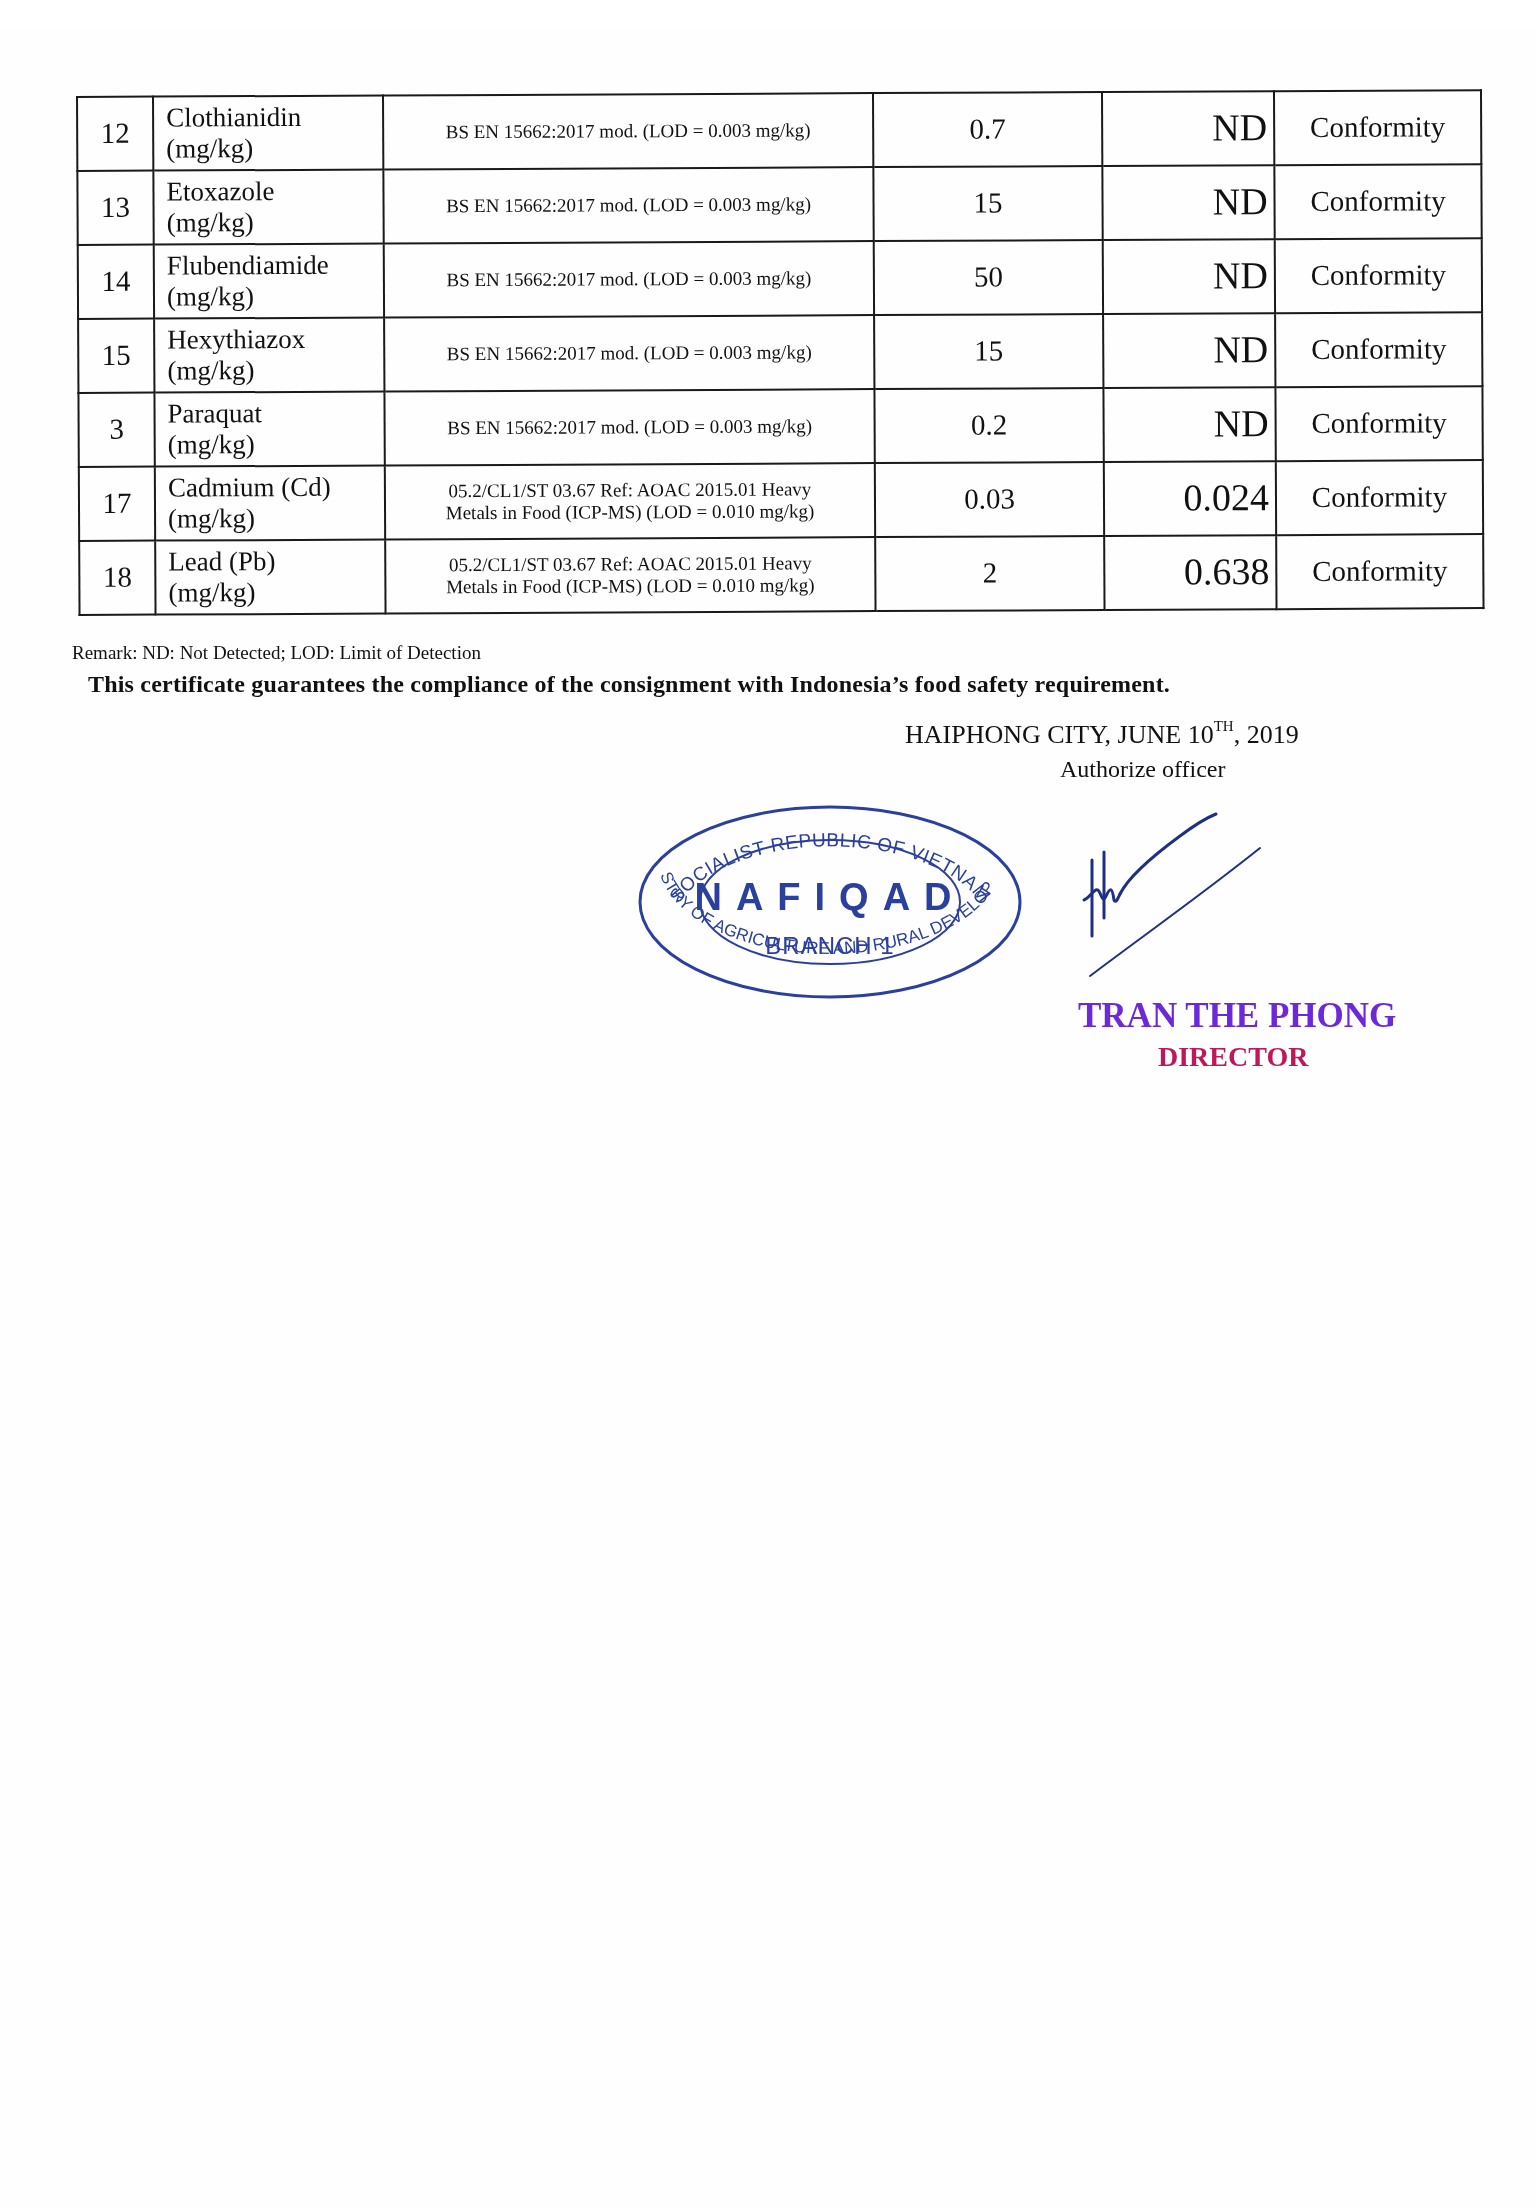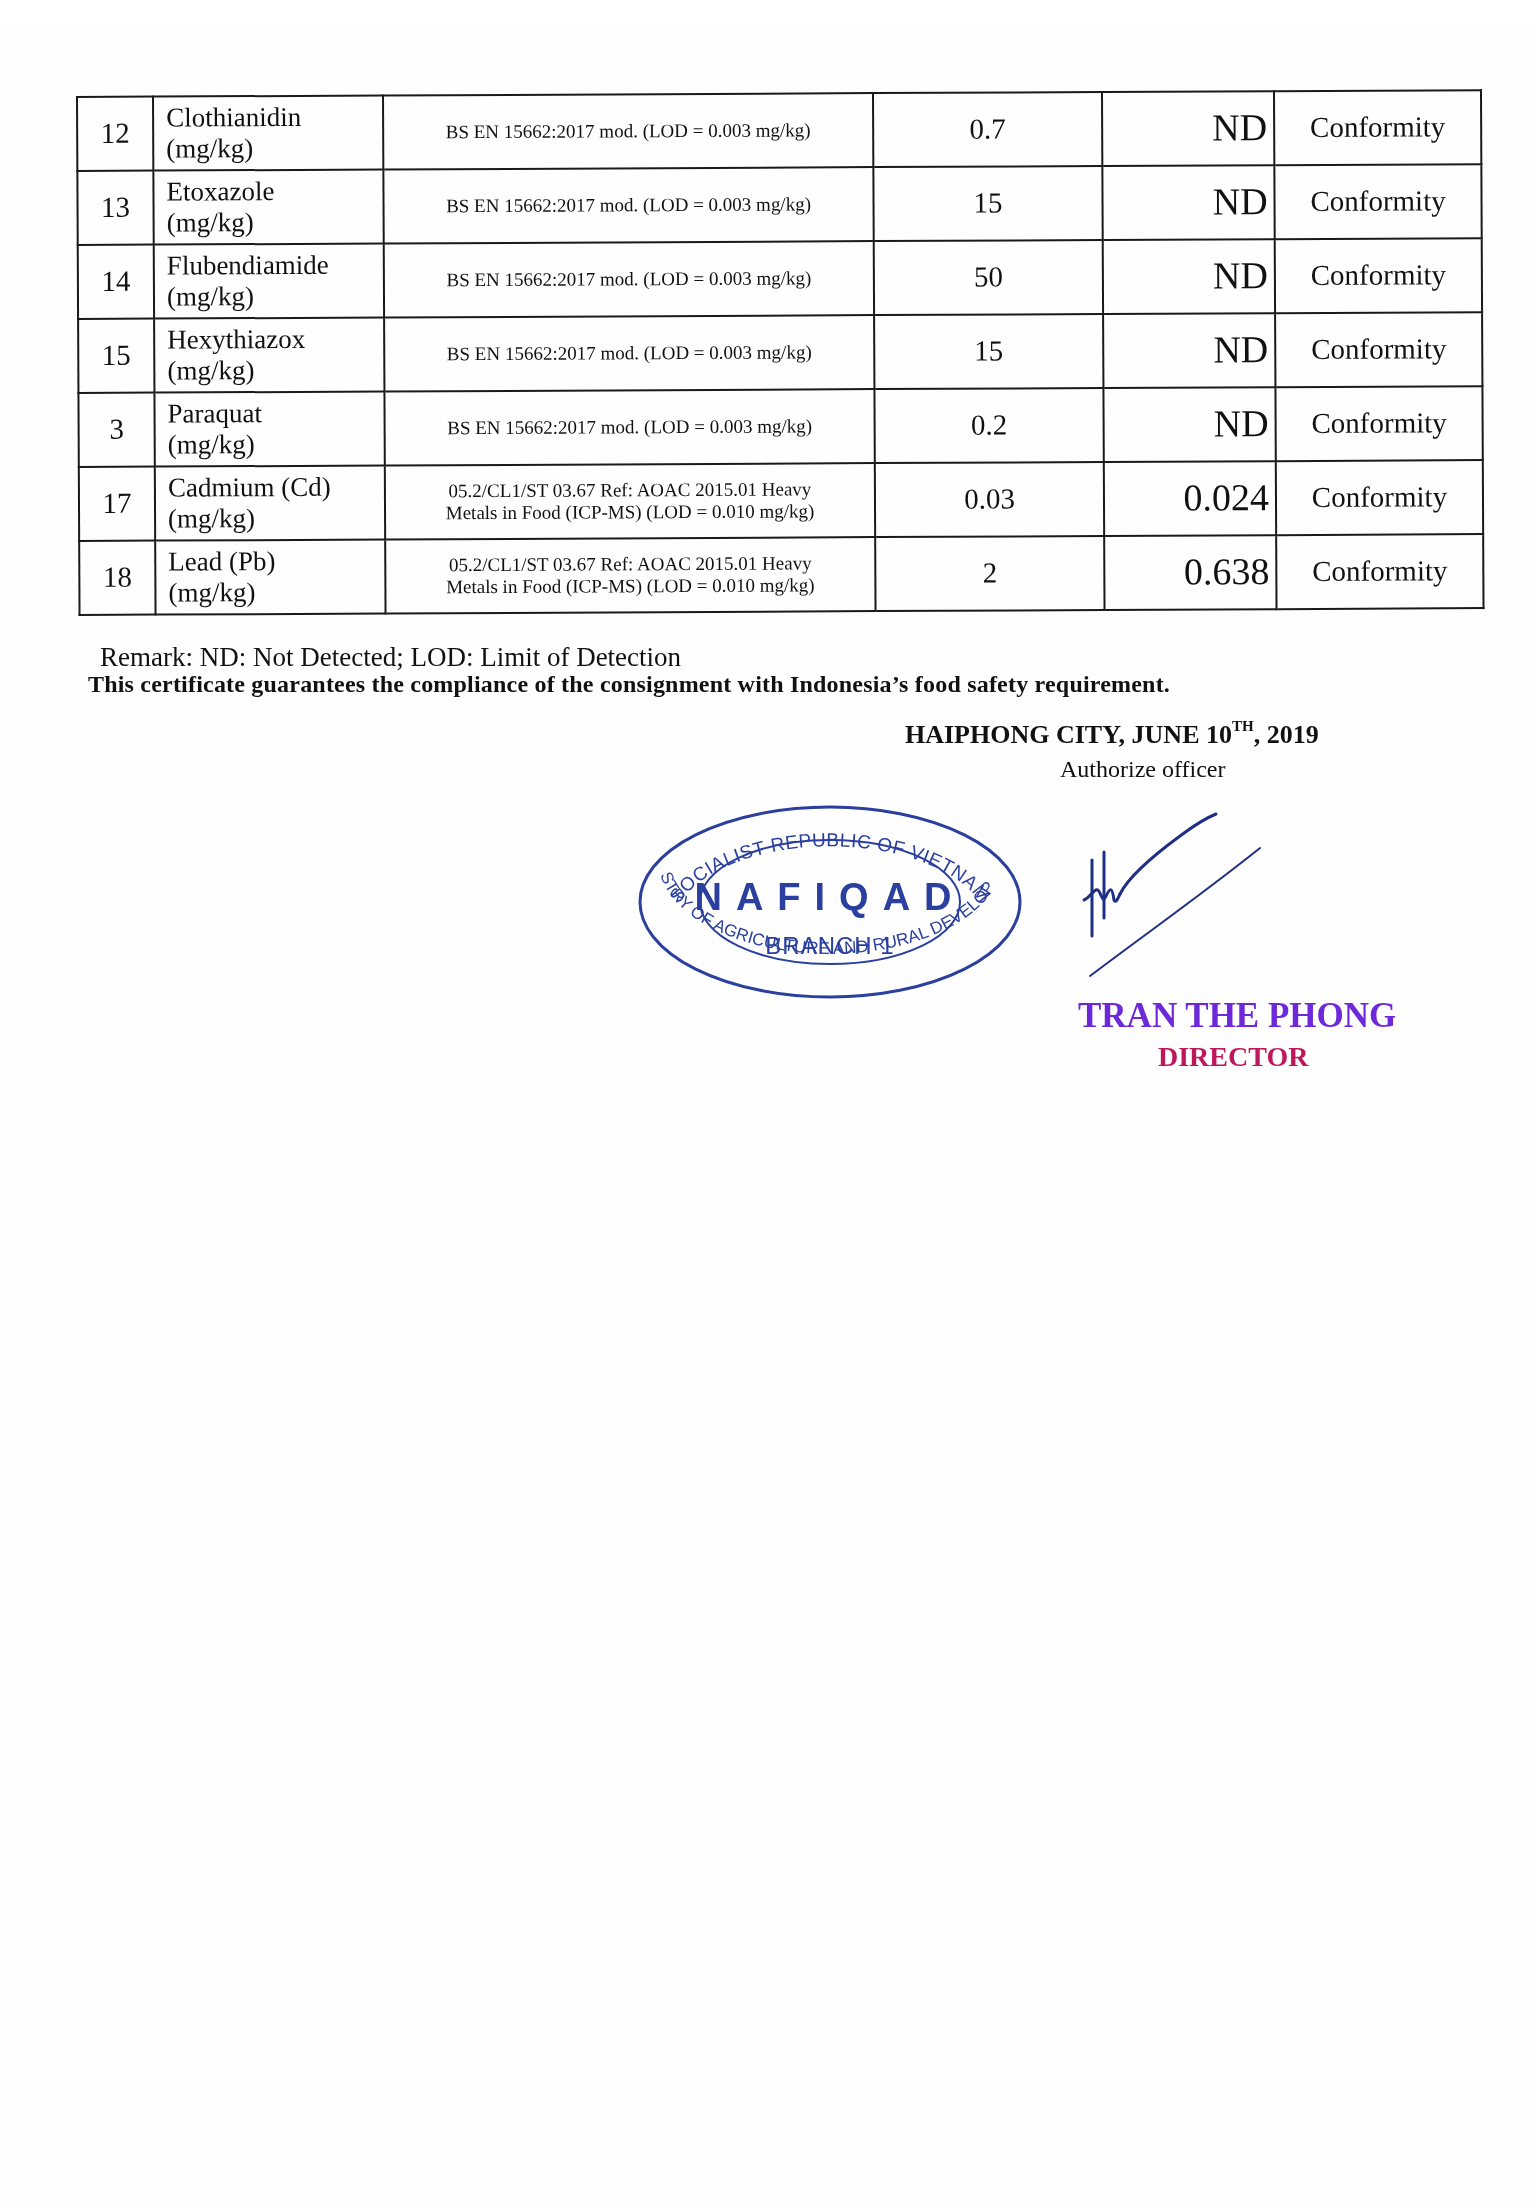--- a/index.html
+++ b/index.html
@@ -44,40 +44,40 @@
     .col-param { width: 210px; font-size: 27px; padding-left: 12px !important; }
     .col-method { width: 476px; text-align: center; font-size: 19px; }
     .col-mrl { width: 215px; text-align: center; font-size: 29px; }
     .col-result { width: 158px; text-align: right; font-size: 38px; }
     .col-eval { text-align: center; font-size: 29px; }
     .param-name, .param-unit { display: block; }
     .method-line { display: block; }
 
     .remark {
       position: absolute;
-      left: 100px;
+      left: 72px;
       top: 614px;
-      font-size: 27px;
+      font-size: 19px;
       white-space: nowrap;
     }
     .guarantee {
       position: absolute;
       left: 88px;
       top: 643px;
       font-size: 24px;
       font-weight: bold;
       white-space: nowrap;
       letter-spacing: 0.2px;
     }
     .date-line {
       position: absolute;
       left: 905px;
       top: 692px;
       font-size: 26px;
-      font-weight: bold;
+      font-weight: normal;
       white-space: nowrap;
     }
     .date-line sup { font-size: 15px; vertical-align: 12px; line-height: 0; }
     .officer-label {
       position: absolute;
       left: 1060px;
       top: 728px;
       font-size: 24px;
       white-space: nowrap;
     }

